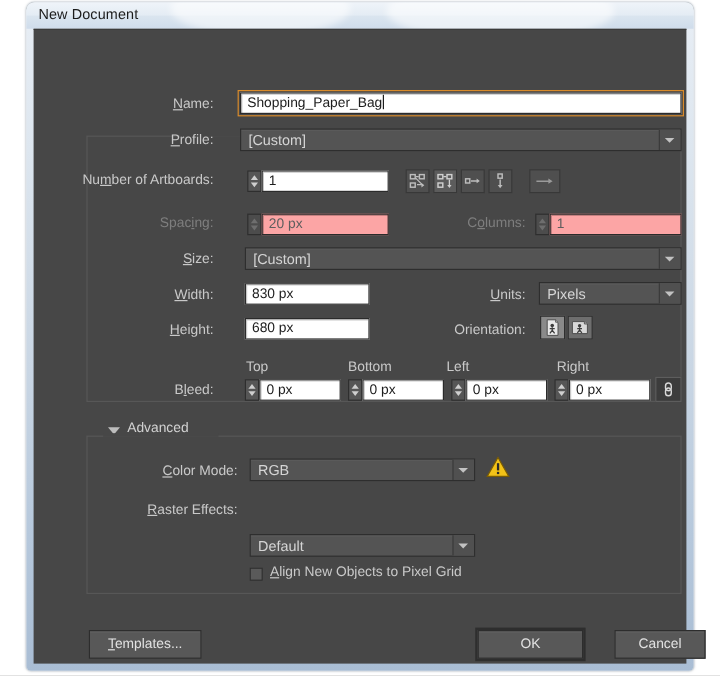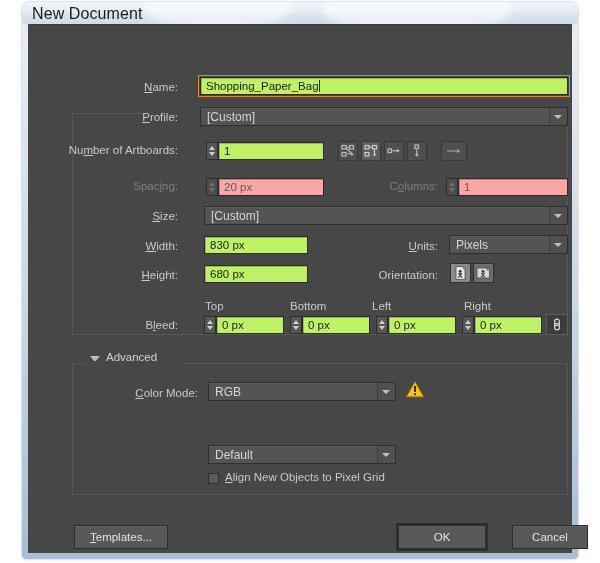--- a/index.html
+++ b/index.html
@@ -31,21 +31,21 @@
   }
   #titlebar .cloud {
     position: absolute; top: -18px;
     border-radius: 50%;
     background: rgba(255,255,255,.55);
     filter: blur(3px);
   }
   #title-text {
     position: absolute;
     left: 10px; top: 3px;
-    font-size: 16px;
+    font-size: 12px;
     color: #1b1b1b;
     letter-spacing: .1px;
     white-space: nowrap;
   }
 
   
   #dialog {
     position: absolute;
     left: 6px; top: 22px;
     width: 544px; height: 529px;
@@ -59,21 +59,21 @@
     font-size: 11.5px;
     text-align: right;
     white-space: nowrap;
     position: absolute;
   }
   .label.dim { color: #7e7e7e; }
   .label u { text-decoration: underline; }
 
   .inputbox {
     position: absolute;
-    background: #bef264;
+    background: #ffffff;
     border: 1px solid #2b2b2b;
     box-sizing: border-box;
     color: #1d1d1d;
     font-size: 11.5px;
     line-height: 16px;
     padding: 0 0 0 5px;
     height: 18px;
     box-shadow: inset 1px 1px 0 rgba(0,0,0,.22);
   }
   .inputbox.focused {
@@ -400,20 +400,21 @@
       <span class="arrowbox"></span>
     </div>
     <div style="position:absolute;left:376px;top:354px;">
       <svg width="22" height="20" viewBox="0 0 22 20">
         <path d="M11 2.2 L20 18 L2 18 Z" fill="#f2c218" stroke="#7a5c05" stroke-width="1"></path>
         <rect x="10.1" y="7" width="1.9" height="6" fill="#2a2a2a"></rect>
         <rect x="10.1" y="14.2" width="1.9" height="1.9" fill="#2a2a2a"></rect>
       </svg>
     </div>
 
+    <div class="label" style="left:50px; top:394px; width:120px;"><u>R</u>aster Effects:</div>
 
     <div class="combo" style="left:180px; top:420px; width:188px;">
       <span class="val">Default</span>
       <span class="arrowbox"></span>
     </div>
 
     <div class="checkbox" style="left:180px; top:448px;"></div>
     <div class="statictext" style="left:197px; top:446px;"><u>A</u>lign New Objects to Pixel Grid</div>
 
     <div class="btn" style="left:46px; top:500px; width:94px;"><u>T</u>emplates...</div>

